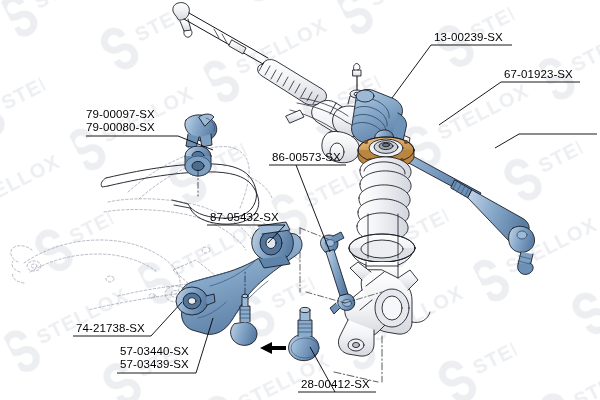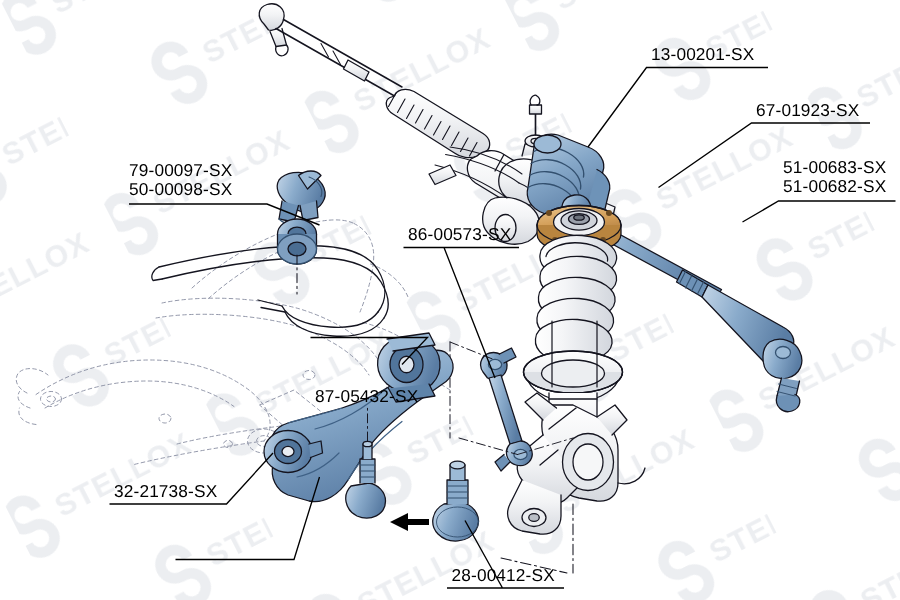--- a/index.html
+++ b/index.html
@@ -362,46 +362,46 @@
       <path d="M346,165 L269,165 M296,165 L330,252"></path>
       <path d="M207,225 L285,225 L268,243"></path>
       <path d="M73,336 L151,336 L182,302"></path>
       <path d="M117,373 L196,373 L213,318"></path>
       <path d="M376,392 L298,392 M335,392 L310,347"></path>
     </g>
   </svg>
 
   <div class="lbl" style="left:86px;top:108px;">
     <span>79-00097-SX</span>
-    <span>50-00098-SX</span>
+    <span>79-00080-SX</span>
   </div>
 
   <div class="lbl" style="left:434px;top:31px;">
-    <span>13-00201-SX</span>
+    <span>13-00239-SX</span>
   </div>
 
   <div class="lbl" style="left:504px;top:68px;">
     <span>67-01923-SX</span>
   </div>
 
-  <div class="lbl" style="left:522px;top:106px;">
-    <span>51-00683-SX</span>
-    <span>51-00682-SX</span>
-  </div>
 
   <div class="lbl" style="left:272px;top:151px;">
     <span>86-00573-SX</span>
   </div>
 
-  <div class="lbl" style="left:210px;top:211px;margin-top:48px;">
+  <div class="lbl" style="left:210px;top:211px;">
     <span>87-05432-SX</span>
   </div>
 
   <div class="lbl" style="left:76px;top:322px;">
-    <span>32-21738-SX</span>
-  </div>
-
+    <span>74-21738-SX</span>
+  </div>
+
+  <div class="lbl" style="left:120px;top:345px;">
+    <span>57-03440-SX</span>
+    <span>57-03439-SX</span>
+  </div>
 
   <div class="lbl" style="left:301px;top:378px;">
     <span>28-00412-SX</span>
   </div>
 
 </div>
 
 </body></html>

